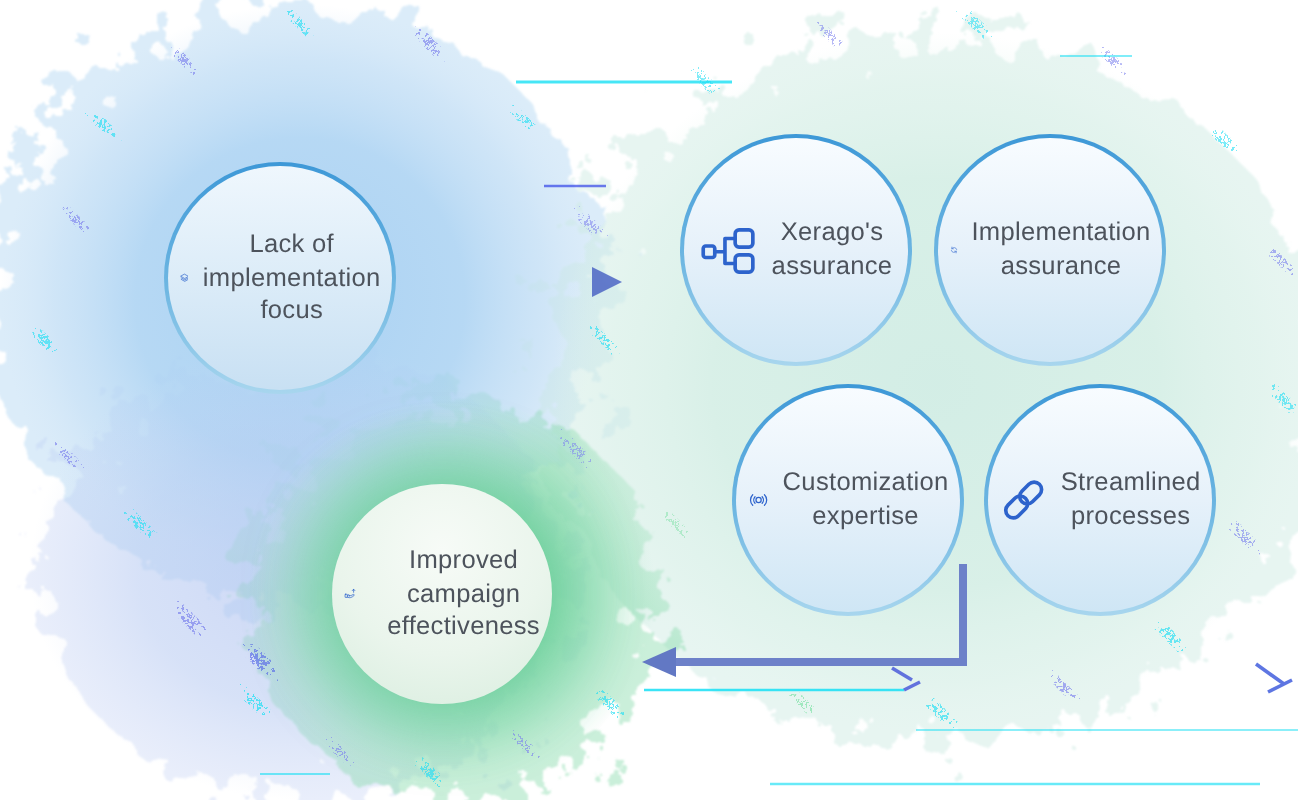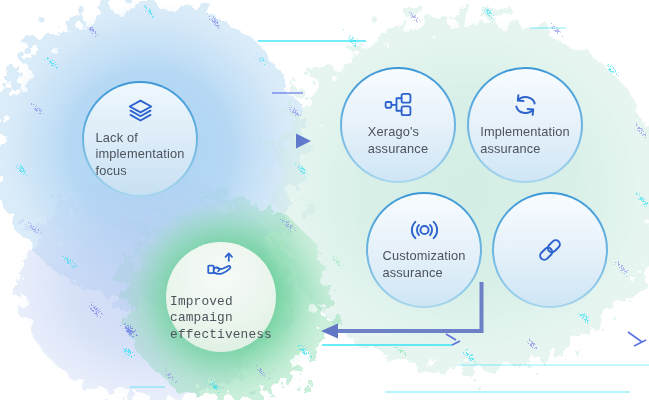--- a/index.html
+++ b/index.html
@@ -7,27 +7,27 @@
     position:relative;width:649px;height:400px;overflow:hidden;background:#ffffff;
     font-family:"Liberation Sans",sans-serif;
   }
   .layer{position:absolute;left:0;top:0;width:649px;height:400px;}
   .bg{z-index:0}
   .arrows{z-index:1}
   .node{position:absolute;border-radius:50%;z-index:3;box-sizing:border-box;}
   .stroked{padding:1.7px;background:linear-gradient(180deg,#3d98d7 0%,#6fb7e2 55%,#a8d6ee 100%);}
   .node-inner{
     width:100%;height:100%;border-radius:50%;
-    display:flex;flex-direction:column;align-items:center;justify-content:center;
-    gap:7px;text-align:left;box-sizing:border-box;padding:4px 6px;
+    display:flex;flex-direction:row;align-items:center;justify-content:center;
+    gap:7px;text-align:center;box-sizing:border-box;padding:4px 6px;
     background:linear-gradient(180deg,#f8fcff 0%,#e6f1fa 50%,#cfe6f5 100%);
   }
   .node-lack .node-inner{background:linear-gradient(180deg,#eff7fd 0%,#dcecf8 50%,#c8e0f3 100%);}
   .node-green{background:transparent;box-shadow:0 0 34px 10px rgba(105,206,152,.38);}
-  .node-green .node-inner{background:radial-gradient(circle at 50% 30%,#f7fbf7 0%,#eaf5ec 55%,#d8edDE 100%);gap:15px;font-family:Liberation Mono, monospace;}
+  .node-green .node-inner{background:radial-gradient(circle at 50% 30%,#f7fbf7 0%,#eaf5ec 55%,#d8edDE 100%);gap:15px;}
   .node-label{
     font-size:12.8px;line-height:1.3;color:#4d535c;white-space:pre-line;
     letter-spacing:.15px;font-weight:400;
   }
   .node-icon{display:block;}
   svg{display:block;}
 </style>
 </head>
 <body>
 
@@ -188,32 +188,34 @@
   <div class="node stroked" style="left:366px;top:192px;width:116px;height:116px;">
     <div class="node-inner">
       <svg class="node-icon" width="33" height="22" viewBox="0 0 34 22" fill="none" stroke="#2d63cc" stroke-width="2" stroke-linecap="round">
         <circle cx="17" cy="11" r="4.2"></circle>
         <path d="M11.3 5.8 A7.6 7.6 0 0 0 11.3 16.2"></path>
         <path d="M7.6 2.6 A11.6 11.6 0 0 0 7.6 19.4"></path>
         <path d="M22.7 5.8 A7.6 7.6 0 0 1 22.7 16.2"></path>
         <path d="M26.4 2.6 A11.6 11.6 0 0 1 26.4 19.4"></path>
       </svg>
       <span class="node-label">Customization
-assurance</span>
+expertise</span>
     </div>
   </div>
 
   <div class="node stroked" style="left:492px;top:192px;width:116px;height:116px;">
     <div class="node-inner">
       <svg class="node-icon" width="26" height="26" viewBox="0 0 26 26" fill="none" stroke="#2d63cc" stroke-width="2" stroke-linecap="round">
         <g transform="rotate(-45 13 13)">
           <rect x="0.8" y="8.9" width="13.6" height="8.2" rx="4.1"></rect>
           <rect x="11.6" y="8.9" width="13.6" height="8.2" rx="4.1"></rect>
         </g>
       </svg>
+      <span class="node-label">Streamlined
+processes</span>
     </div>
   </div>
 
   <div class="node node-green" style="left:166px;top:242px;width:110px;height:110px;">
     <div class="node-inner">
       <svg class="node-icon" width="33" height="28" viewBox="0 0 34 30" fill="none" stroke="#2d63cc" stroke-width="1.9" stroke-linejoin="round" stroke-linecap="round">
         <path d="M24.8 10.6 V3"></path>
         <polyline points="21.4,6.2 24.8,2.6 28.2,6.2"></polyline>
         <rect x="2.8" y="15.6" width="5.8" height="8.2" rx="0.8"></rect>
         <path d="M8.6 22.9 c2.6 1.6 5.6 2.1 8.6 1.3 c3.4 -0.9 6.3 -2.9 8.9 -5.5 c1.2 -1.2 -0.2 -3.2 -1.8 -2.5 l-5.6 2.5 c-2.1 0.9 -4.6 0.6 -6.5 -0.8"></path>

